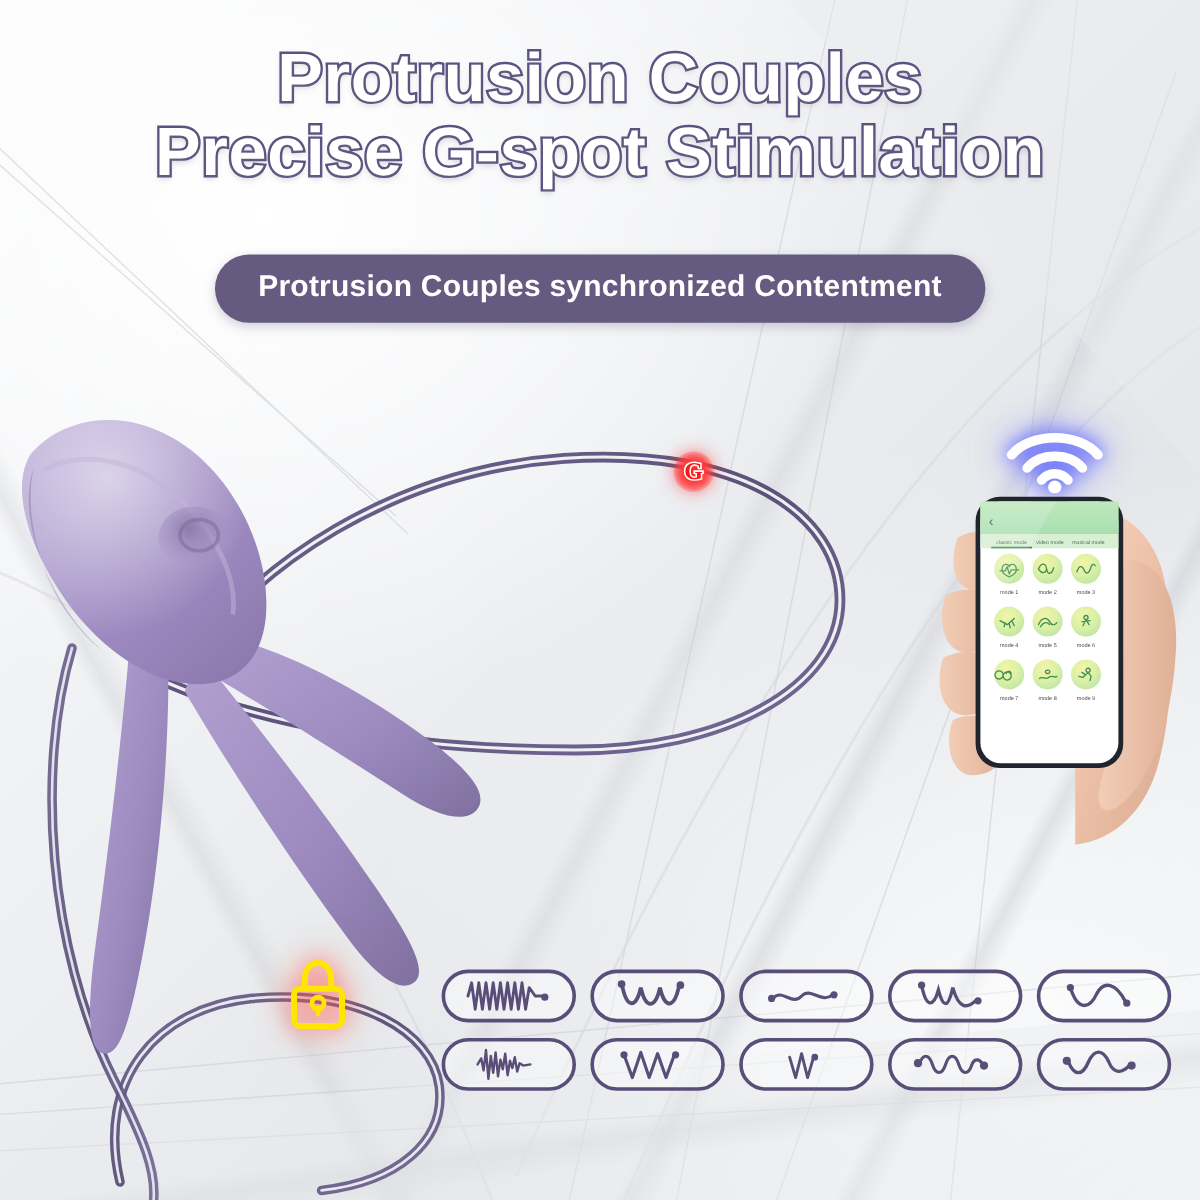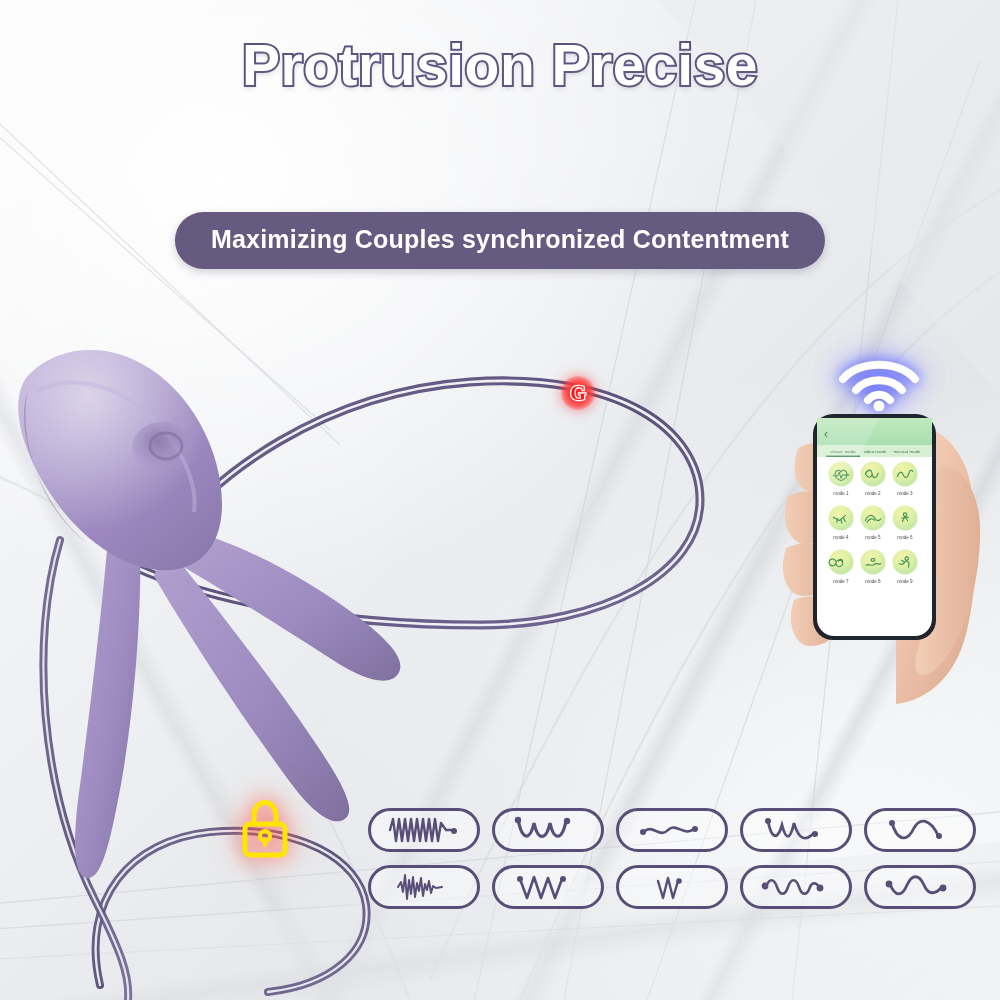--- a/index.html
+++ b/index.html
@@ -110,24 +110,25 @@
       <path d="M1020 180 Q720 330 430 980"></path>
       <path d="M1020 260 Q780 400 520 1000"></path>
       <path d="M-20 470 Q240 560 410 1000"></path>
     </g>
     <g fill="#e9ebee" opacity=".45">
       <path d="M640 -20 L1020 -20 L1020 420 Z"></path>
       <path d="M-20 940 L1020 840 L1020 1020 L-20 1020 Z"></path>
     </g>
   </svg>
 
-  <div class="headline" id="title-line-1">Protrusion Precise</div>
+  <div class="headline" id="title-line-1">Protrusion Couples</div>
+  <div class="headline" id="title-line-2">Precise G-spot Stimulation</div>
 
   <div class="pill-banner">
-    <span>Maximizing Couples synchronized Contentment</span>
+    <span>Protrusion Couples synchronized Contentment</span>
   </div>
 
   <svg class="bgsvg" viewBox="0 0 1000 1000">
     <defs>
       <linearGradient id="cordg" x1="0" y1="0" x2="1" y2="1">
         <stop offset="0%" stop-color="#6a5f8c"></stop>
         <stop offset="50%" stop-color="#544a74"></stop>
         <stop offset="100%" stop-color="#6f6493"></stop>
       </linearGradient>
     </defs>

